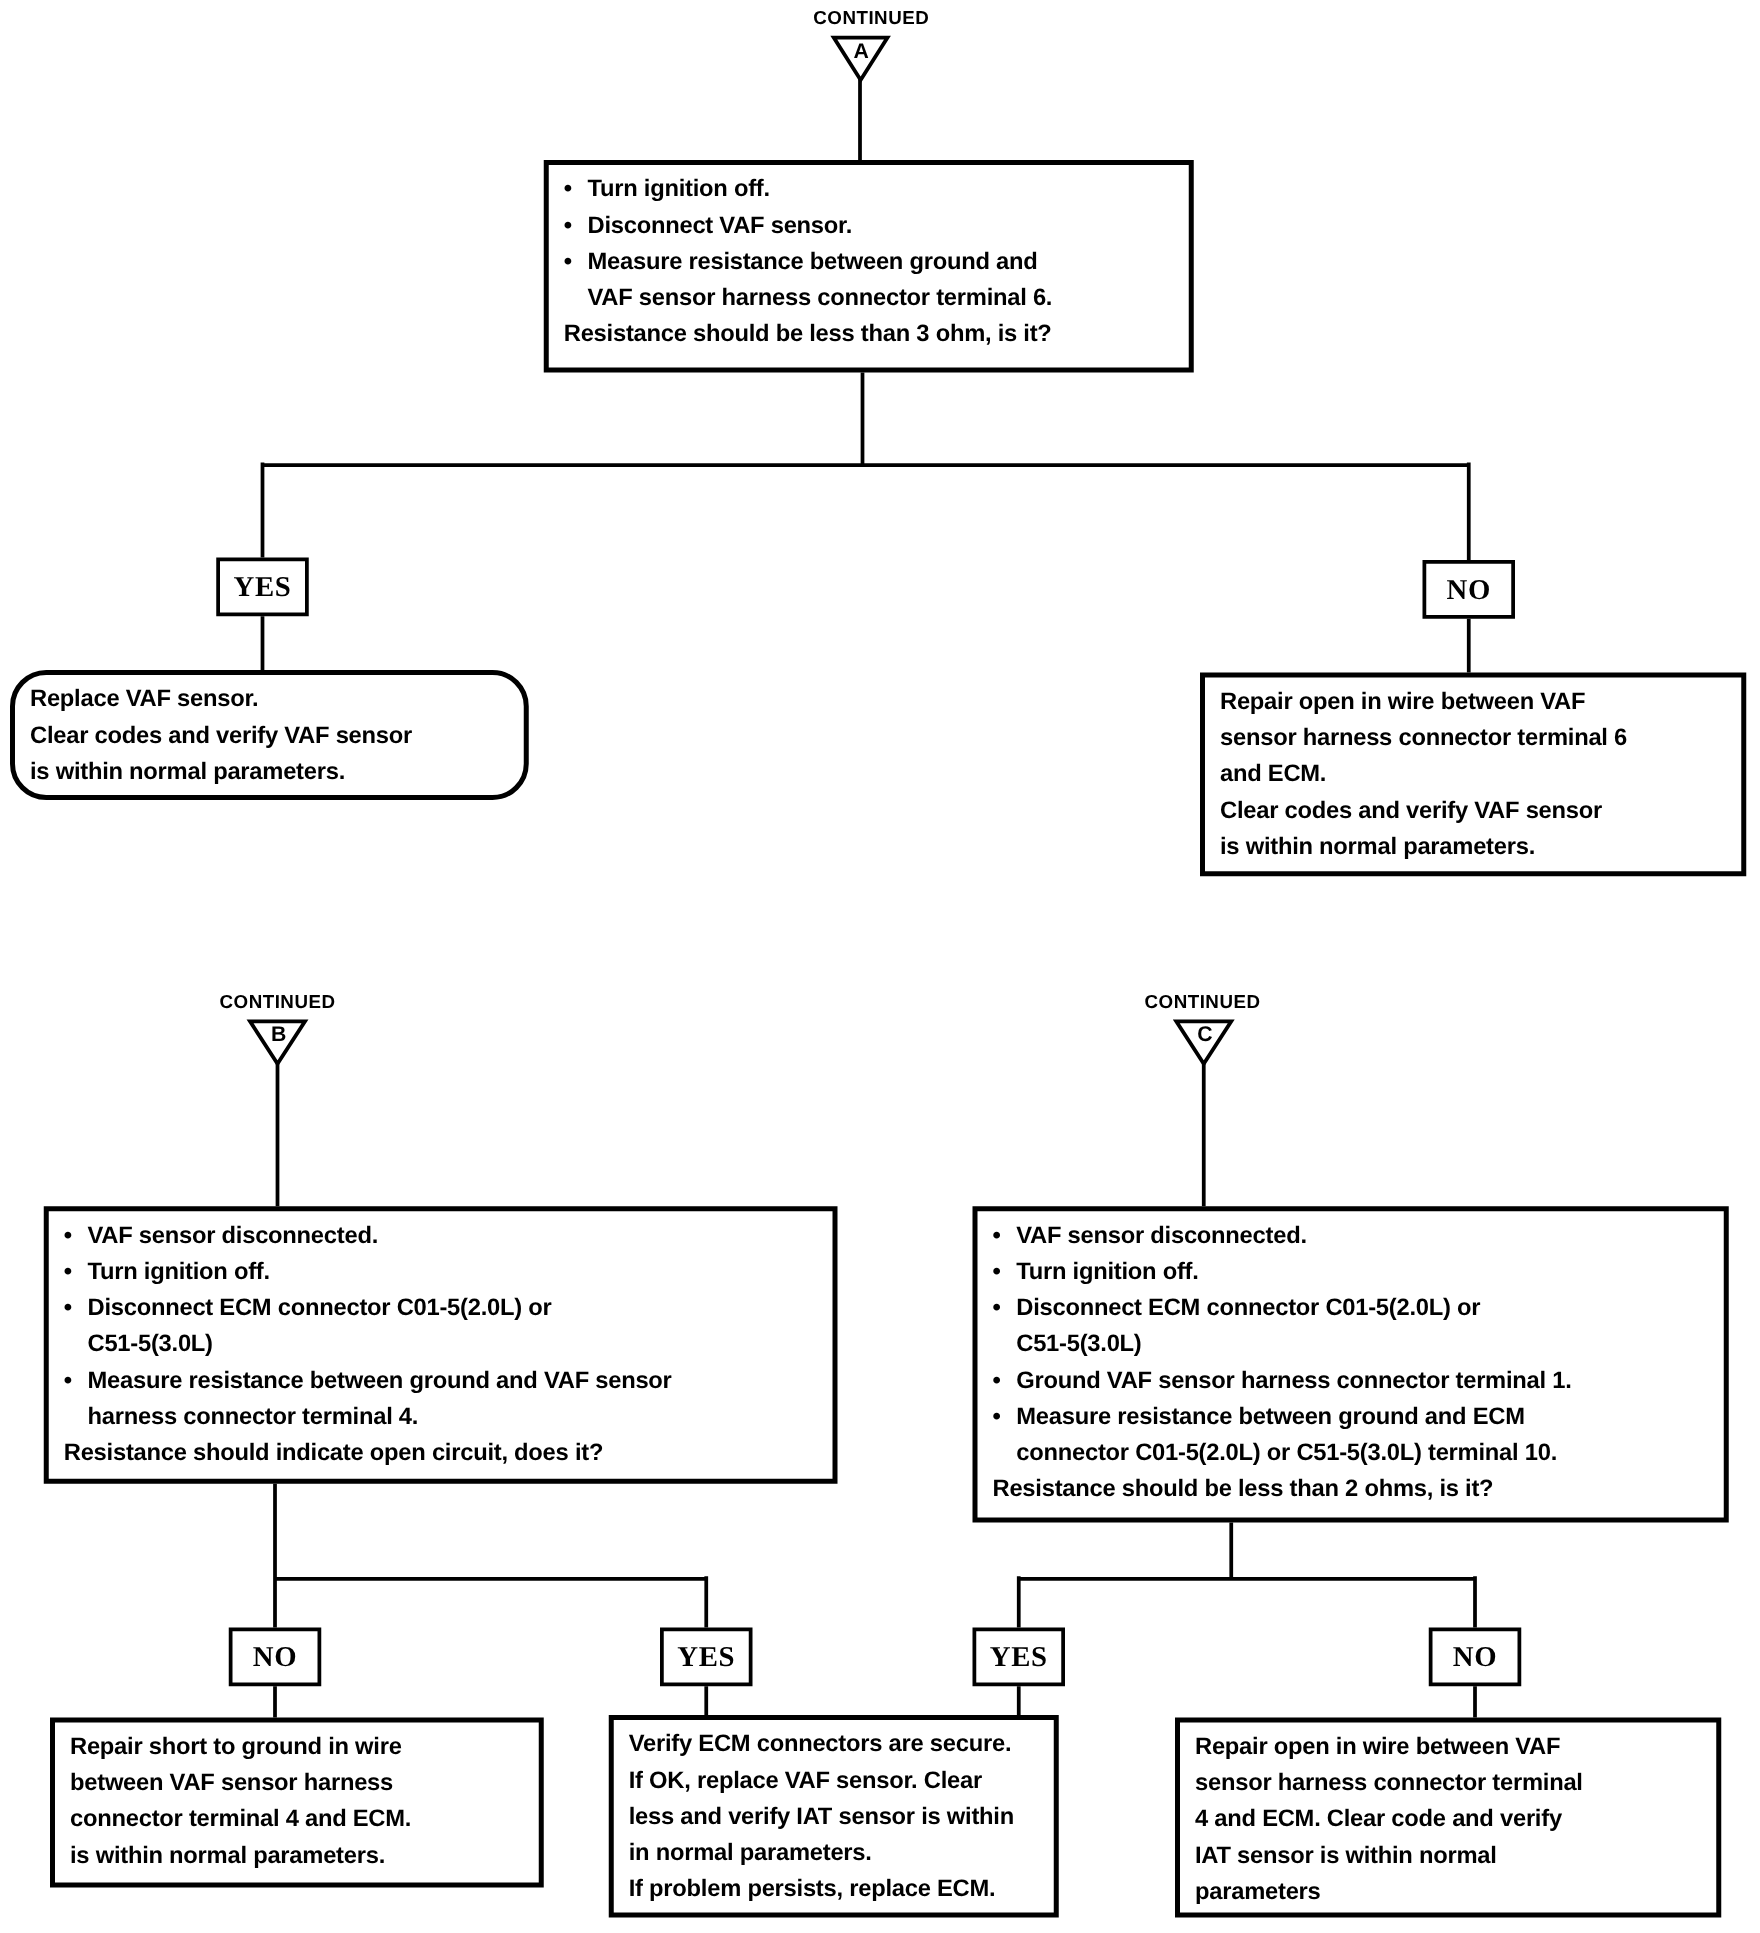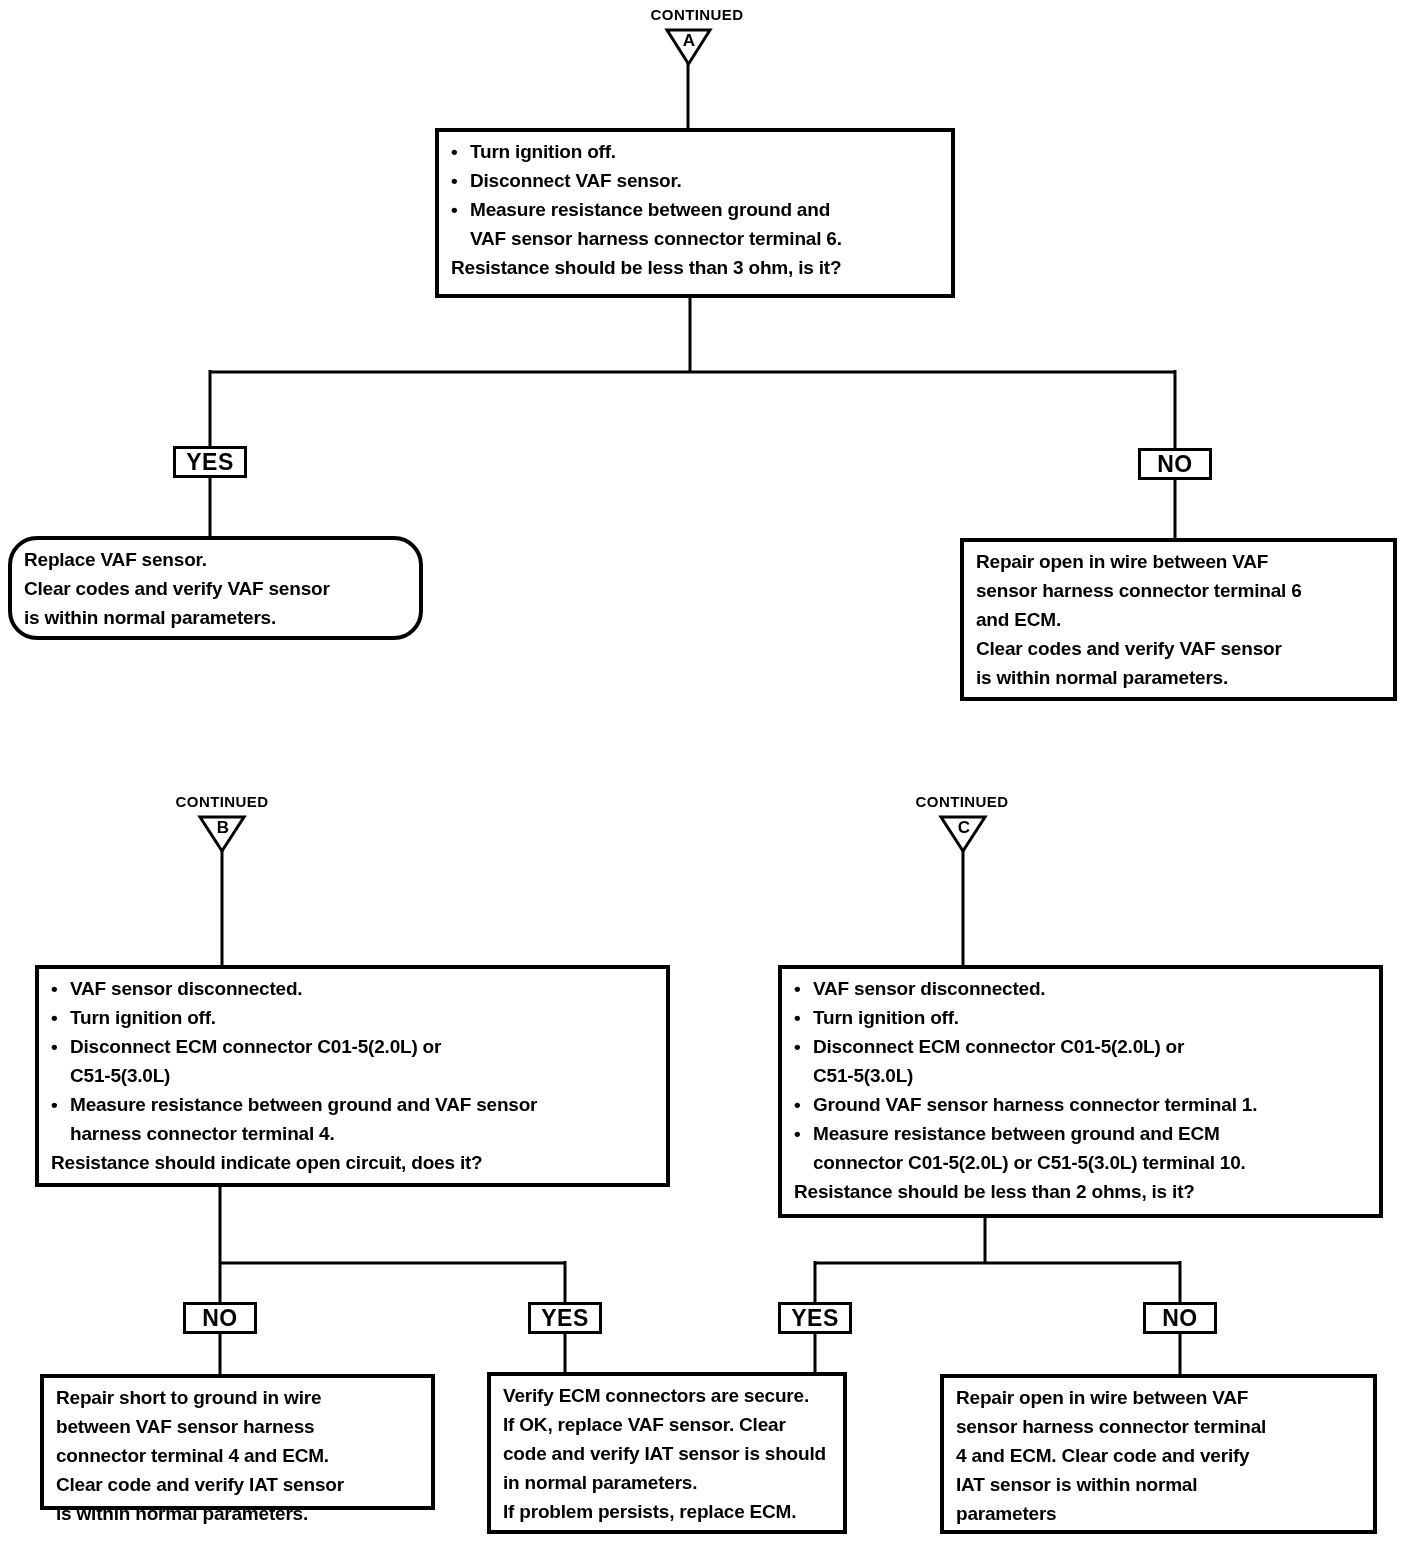--- a/index.html
+++ b/index.html
@@ -27,23 +27,23 @@
     padding:5px 12px;
     font-size:19px; line-height:29px; letter-spacing:-0.2px;
     white-space:nowrap;
   }
   .row { display:flex; }
   .row .b { width:19px; flex:none; }
   .row.cont { padding-left:19px; }
 
   .ynbox {
     position:absolute; box-sizing:border-box;
-    width:74px; height:32px; border:3px solid #000; background:#fff;
+    width:74px; height:47px; border:3px solid #000; background:#fff;
     display:flex; align-items:center; justify-content:center;
-    font-size:23px; line-height:23px; letter-spacing:0.5px;
+    font-size:23px; line-height:23px; letter-spacing:0.5px;font-family:Liberation Serif, serif;
   }
 </style>
 </head>
 <body>
 
 <div class="canvas">
 
   <svg class="edges">
 
     <path d="M688,62 L688,130"></path>
@@ -218,36 +218,33 @@
     <div class="row plain">
         <span class="t">Repair short to ground in wire</span>
       </div>
     <div class="row plain">
         <span class="t">between VAF sensor harness</span>
       </div>
     <div class="row plain">
         <span class="t">connector terminal 4 and ECM.</span>
       </div>
     <div class="row plain">
-        <span class="t">Clear code and verify IAT sensor</span>
-      </div>
-    <div class="row plain">
         <span class="t">is within normal parameters.</span>
       </div>
   </div>
 
   <div class="rbox" style="left:487px; top:1372px; width:360px; height:162px;">
     <div class="row plain">
         <span class="t">Verify ECM connectors are secure.</span>
       </div>
     <div class="row plain">
         <span class="t">If OK, replace VAF sensor. Clear</span>
       </div>
     <div class="row plain">
-        <span class="t">code and verify IAT sensor is should</span>
+        <span class="t">less and verify IAT sensor is within</span>
       </div>
     <div class="row plain">
         <span class="t">in normal parameters.</span>
       </div>
     <div class="row plain">
         <span class="t">If problem persists, replace ECM.</span>
       </div>
   </div>
 
   <div class="rbox" style="left:940px; top:1374px; width:437px; height:160px;">

